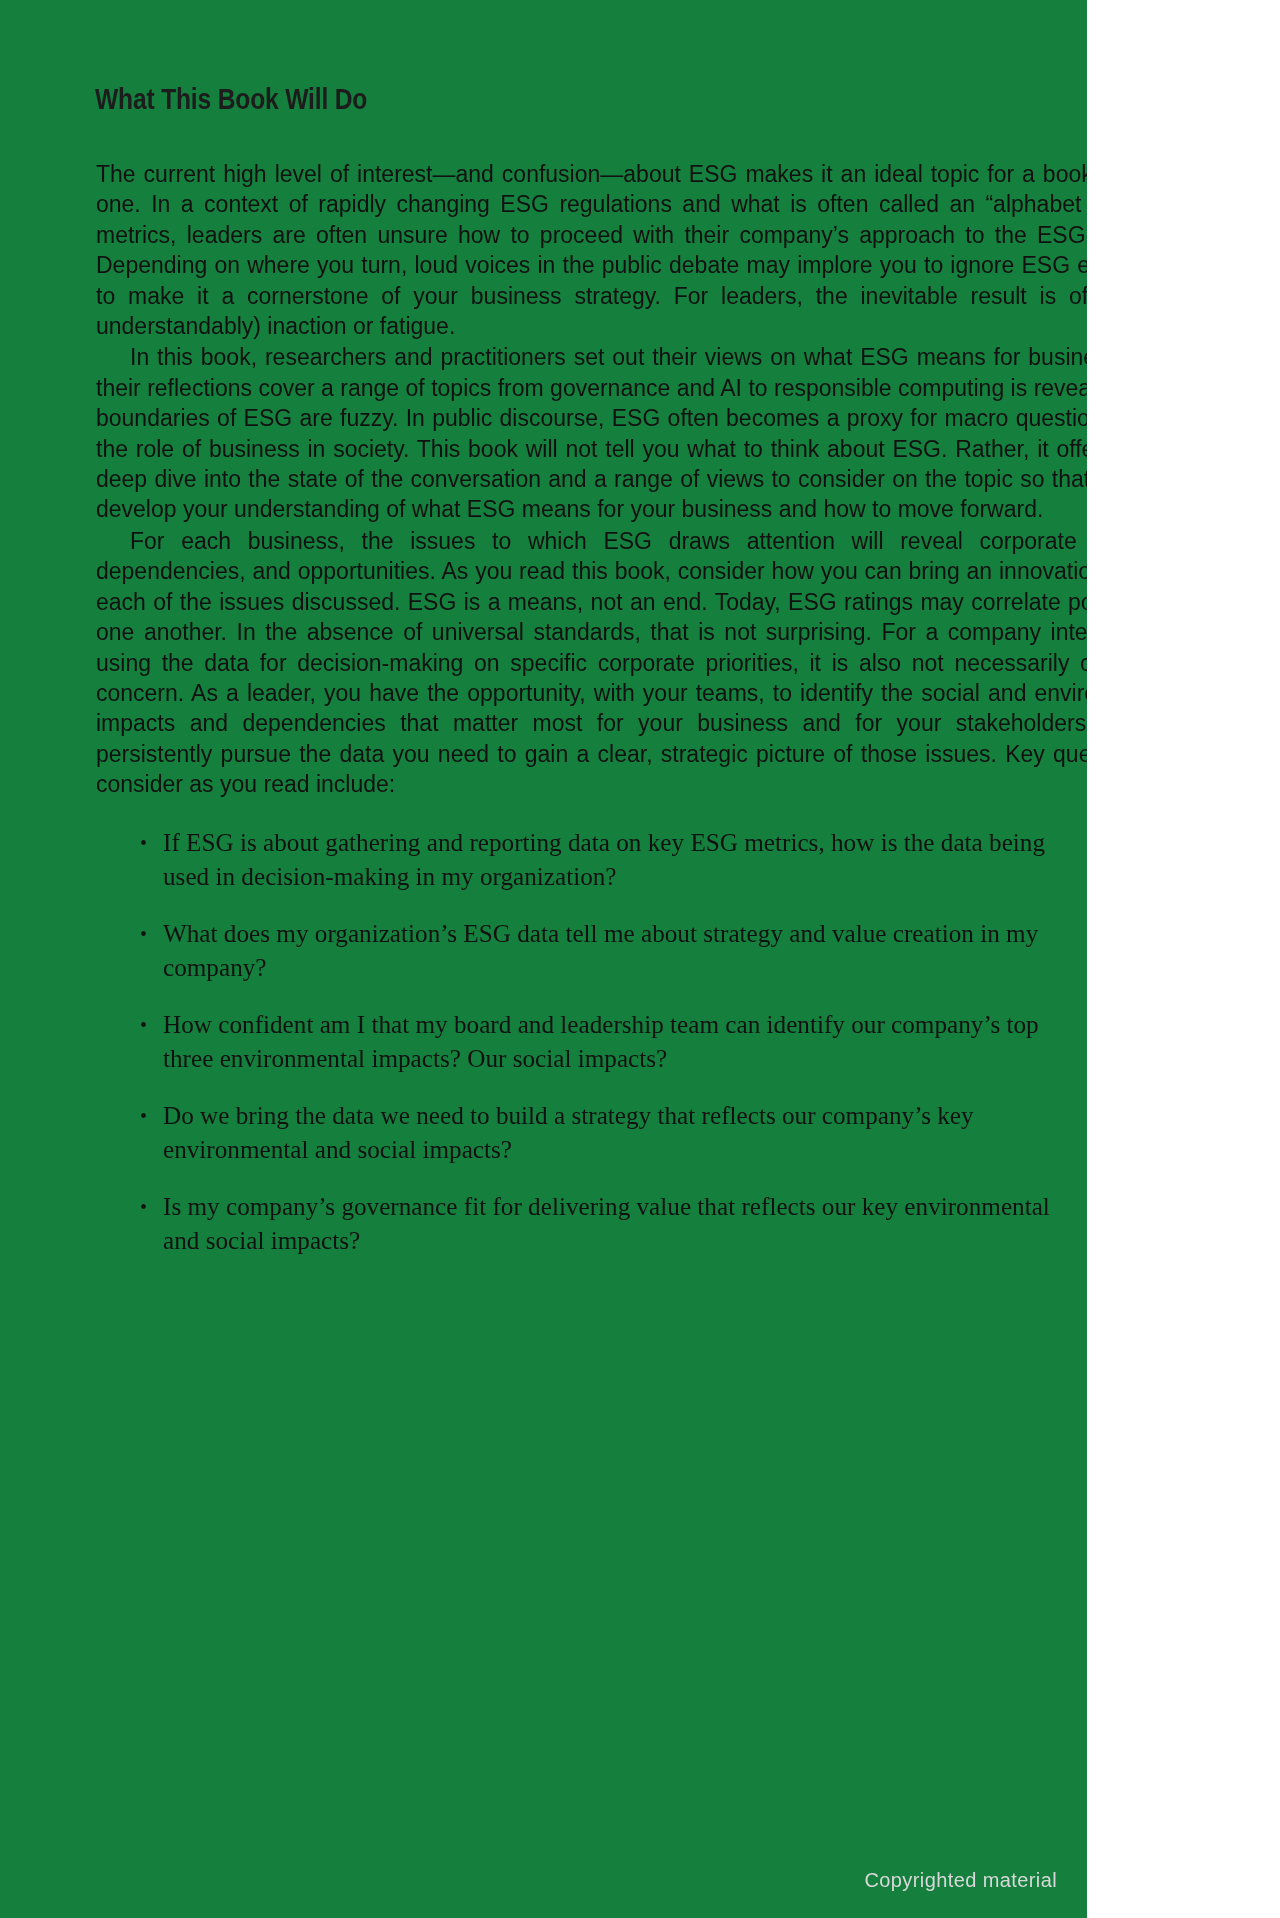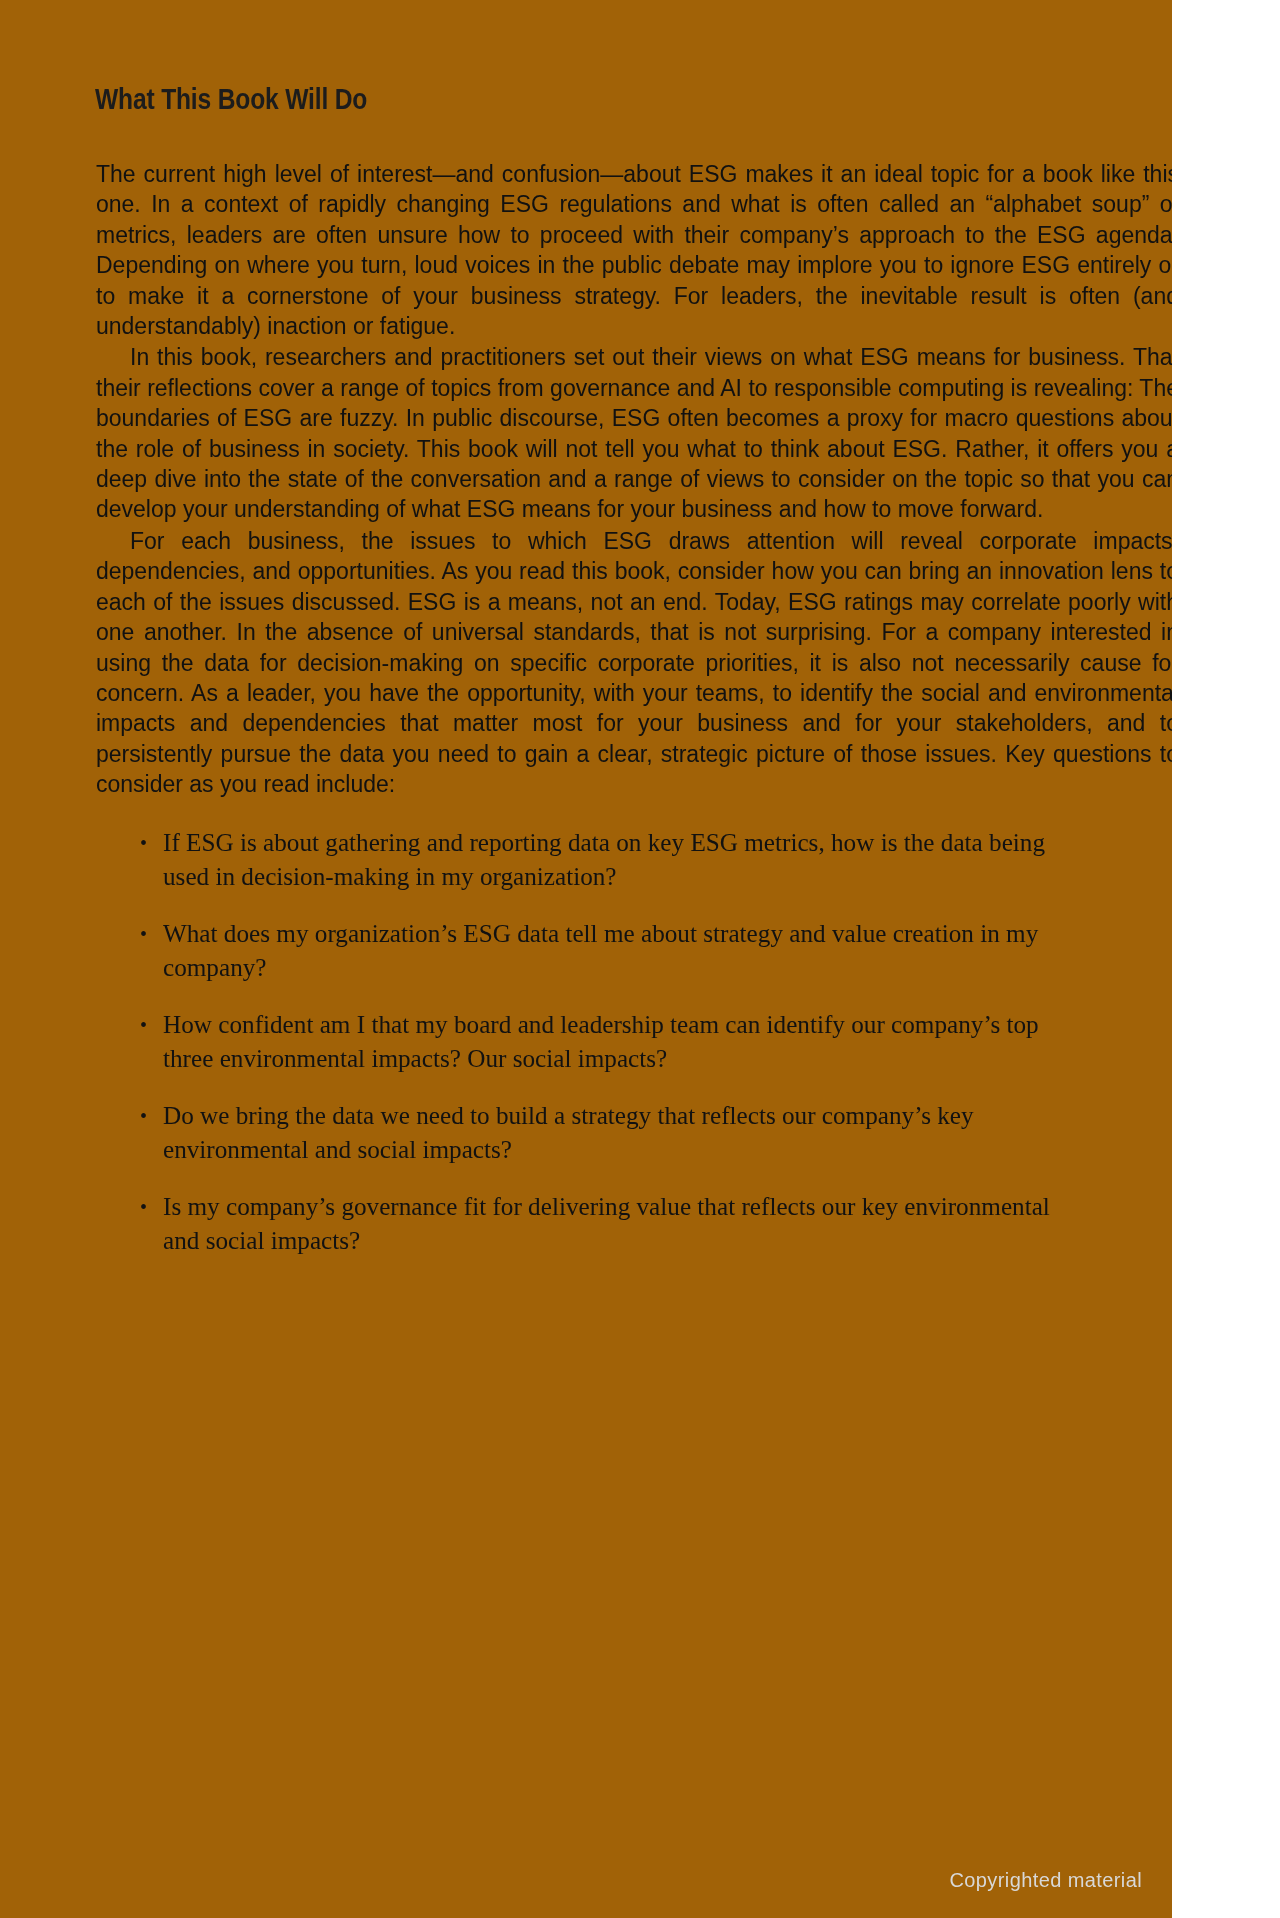--- a/index.html
+++ b/index.html
@@ -2,23 +2,23 @@
 <html><head>
 <meta charset="utf-8">
 <style>
   html, body {
     margin: 0;
     padding: 0;
     background: #ffffff;
   }
   .page {
     position: relative;
-    width: 1172px;
+    width: 1087px;
     height: 1918px;
-    background: #a16207;
+    background: #15803d;
     overflow: hidden;
     box-sizing: border-box;
   }
   .content {
     position: absolute;
     left: 95px;
     top: 82px;
     width: 1085px;
   }
   .chapter-heading {

